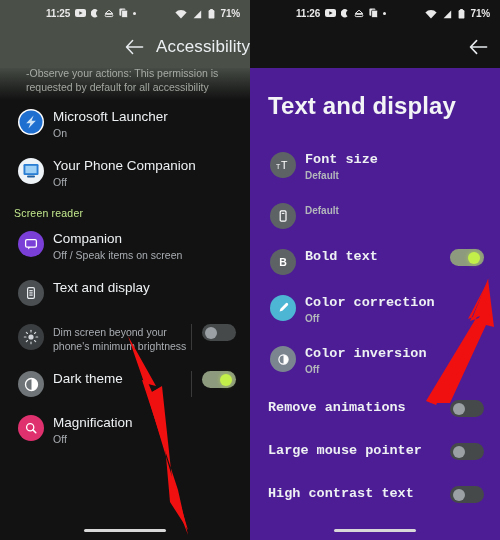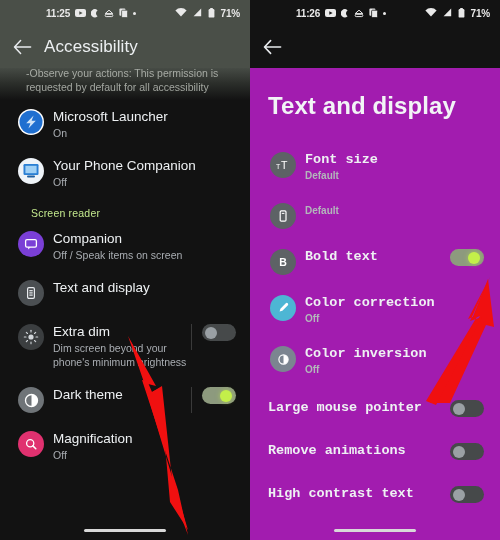--- a/index.html
+++ b/index.html
@@ -6,39 +6,39 @@
   html,body {
     width:500px; height:540px;
     background:#ffffff;
     font-family:"Liberation Sans", sans-serif;
     overflow:hidden;
   }
   .wrap { display:flex; width:500px; height:540px; background:#ffffff; }
 
   .phone { position:relative; width:250px; height:540px; overflow:hidden; }
   .phone.left  { background:#121212; }
-  .phone.right { background:#a21caf; }
+  .phone.right { background:#4c1d95; }
 
   
   .statusbar {
     height:26px; display:flex; align-items:center;
     padding:0 10px 0 0; position:relative; z-index:5;
     font-size:9.5px; color:#e9e9e9; letter-spacing:.2px;
   }
   .left  .statusbar { background:#4a4f48; }
   .right .statusbar { background:#131313; }
   .sb-left { display:flex; align-items:center; gap:5px; margin-left:46px; }
-  .sb-right{ display:flex; align-items:flex-start; gap:6px; margin-left:auto; }
+  .sb-right{ display:flex; align-items:flex-end; gap:6px; margin-left:auto; }
   .sb-time { font-size:10px; font-weight:bold; letter-spacing:-.2px; }
   .sb-ico { display:inline-flex; align-items:center; justify-content:center; }
   .sb-dot { width:3px; height:3px; border-radius:50%; background:#e9e9e9; }
   .sb-batt-txt { font-size:10px; font-weight:bold; letter-spacing:-.2px; }
 
   
-  .appbar { display:flex; align-items:center; height:42px; position:relative; z-index:4; }
+  .appbar { display:flex; align-items:center; height:42px; position:relative; z-index:4;justify-content:flex-end; }
   .left  .appbar { background:#4a4f48; }
   .right .appbar { background:#131313; }
   .backbtn { width:44px; display:flex; align-items:center; justify-content:center; }
   .appbar-title { font-size:17px; color:#eceff1; font-weight:400; letter-spacing:.1px; }
 
   
   .fadestrip {
     height:32px; padding:0 26px; position:relative; z-index:3;
     background:linear-gradient(to bottom,#464b45 0%, #2d302c 45%, #121212 100%);
     overflow:hidden;
@@ -50,21 +50,21 @@
 
   
   .list { padding:0 0 4px 0; }
   .row { display:flex; align-items:flex-start; padding:9px 14px 9px 14px; min-height:40px; }
   .row .ico-wrap { width:34px; flex:0 0 34px; display:flex; align-items:center; justify-content:center; }
   .circ { width:26px; height:26px; border-radius:50%; display:flex; align-items:center; justify-content:center; }
   .row .txt { flex:1; min-width:0; padding-left:5px; }
   .ttl { font-size:13.5px; color:#eef1f3; line-height:16px; }
   .sub { font-size:10.5px; color:#a9adb2; line-height:14px; margin-top:1px; }
   .sect { font-size:10.5px; color:#c3e88d; padding:9px 14px 3px 53px; letter-spacing:.2px; }
-  .left .sect { padding-left:31px; }
+  .left .sect { padding-left:14px; }
 
   
   .divider { width:1px; height:26px; background:#3a3a3a; margin:0 10px 0 2px; }
   .sw { width:34px; height:17px; border-radius:9px; position:relative; flex:0 0 34px; }
   .sw.off { background:#46494a; }
   .sw.on  { background:#8d9a7e; }
   .sw .knob { position:absolute; top:2.5px; width:12px; height:12px; border-radius:50%; }
   .sw.off .knob { left:3px; background:#9aa0a4; }
   .sw.on  .knob { left:18px; background:#c3ef4a; box-shadow:0 0 5px rgba(195,239,74,.55); }
 
@@ -233,21 +233,20 @@
                   <line x1="13" y1="8" x2="14.7" y2="8"></line>
                   <line x1="3.3" y1="3.3" x2="4.5" y2="4.5"></line>
                   <line x1="11.5" y1="11.5" x2="12.7" y2="12.7"></line>
                   <line x1="12.7" y1="3.3" x2="11.5" y2="4.5"></line>
                   <line x1="4.5" y1="11.5" x2="3.3" y2="12.7"></line>
                 </g>
               </svg>
           </div>
         </div>
         <div class="txt">
-          <div class="ttl">Extra dim</div>
           <div class="sub">Dim screen beyond your phone's minimum brightness</div>
         </div>
         <div class="divider"></div>
         <div class="sw off">
             <span class="knob"></span>
           </div>
       </div>
 
       <div class="row">
         <div class="ico-wrap">
@@ -425,30 +424,30 @@
           </div>
         </div>
         <div class="txt">
           <div class="ttl">Color inversion</div>
           <div class="sub">Off</div>
         </div>
       </div>
 
       <div class="row plainrow">
         <div class="txt" style="padding-left:2px;">
-          <div class="ttl">Large mouse pointer</div>
+          <div class="ttl">Remove animations</div>
         </div>
         <div class="sw off">
             <span class="knob"></span>
           </div>
       </div>
 
       <div class="row plainrow">
         <div class="txt" style="padding-left:2px;">
-          <div class="ttl">Remove animations</div>
+          <div class="ttl">Large mouse pointer</div>
         </div>
         <div class="sw off">
             <span class="knob"></span>
           </div>
       </div>
 
       <div class="row plainrow">
         <div class="txt" style="padding-left:2px;">
           <div class="ttl">High contrast text</div>
         </div>

